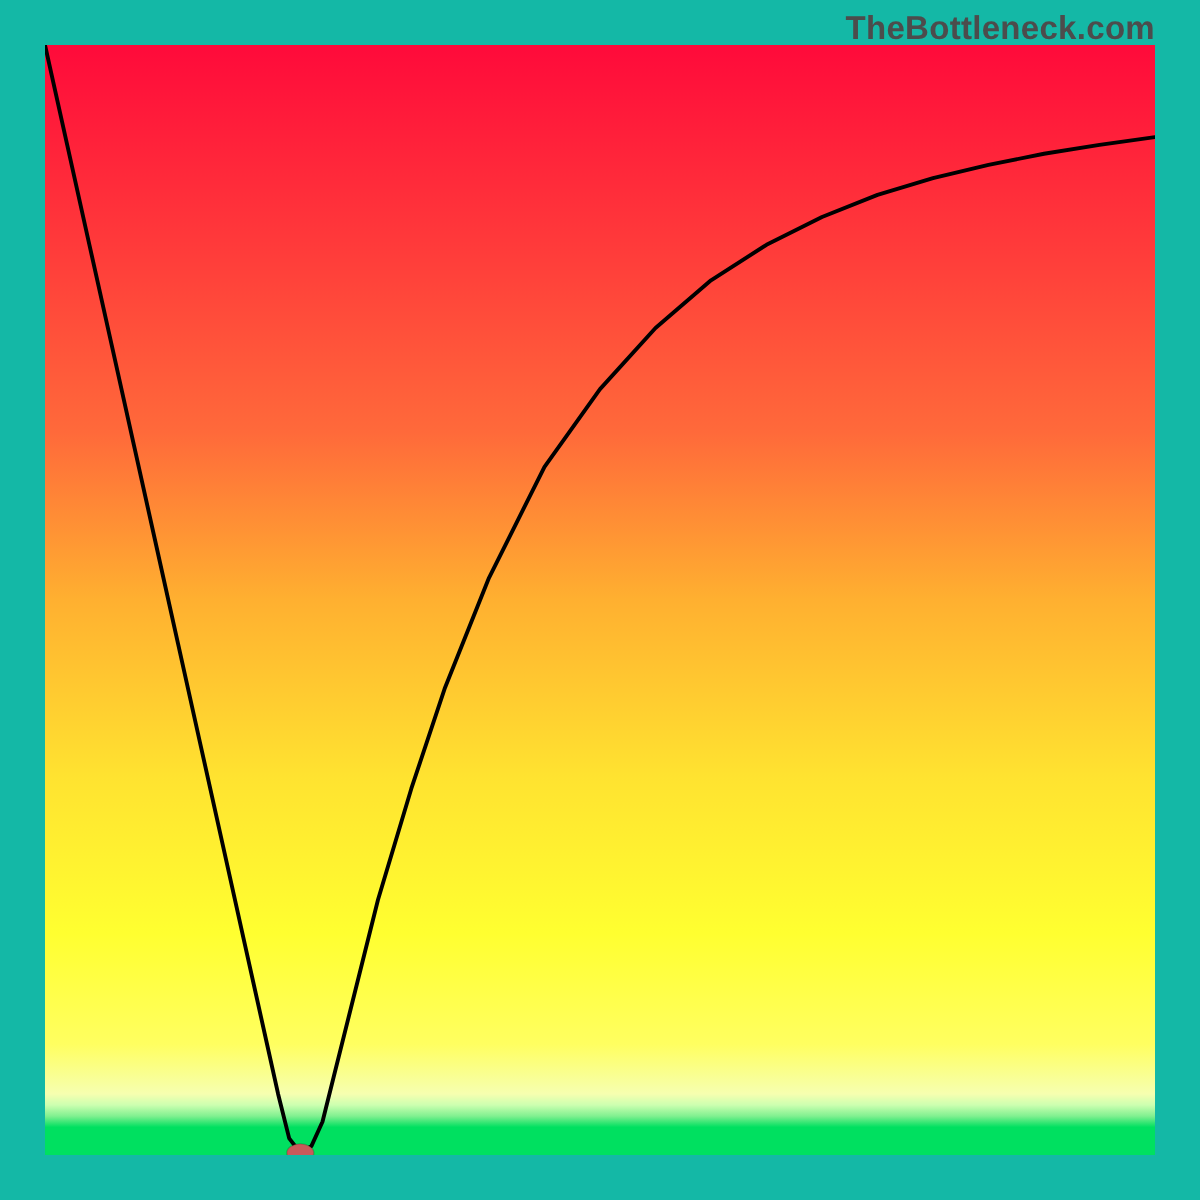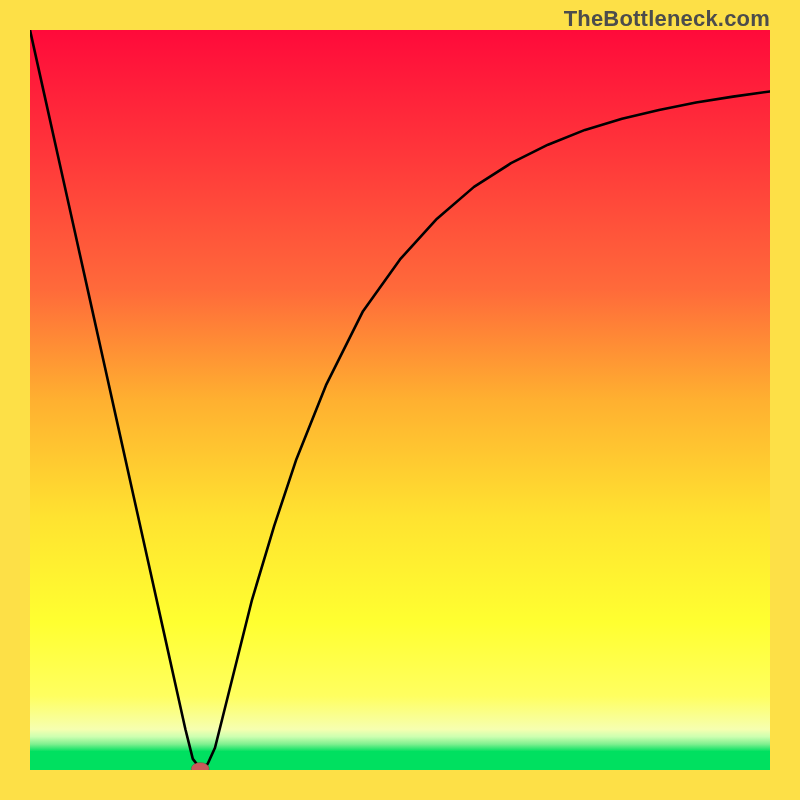--- a/index.html
+++ b/index.html
@@ -8,21 +8,21 @@
     width: 800px;
     height: 800px;
     background: #000;
     overflow: hidden;
     font-family: Arial, Helvetica, sans-serif;
   }
   .outer {
     position: relative;
     width: 800px;
     height: 800px;
-    background: #fde047;
+    background: #14b8a6;
   }
   .plot-area {
     position: absolute;
     left: 30px;
     top: 30px;
     width: 740px;
     height: 740px;
   }
   .watermark {
     position: absolute;

